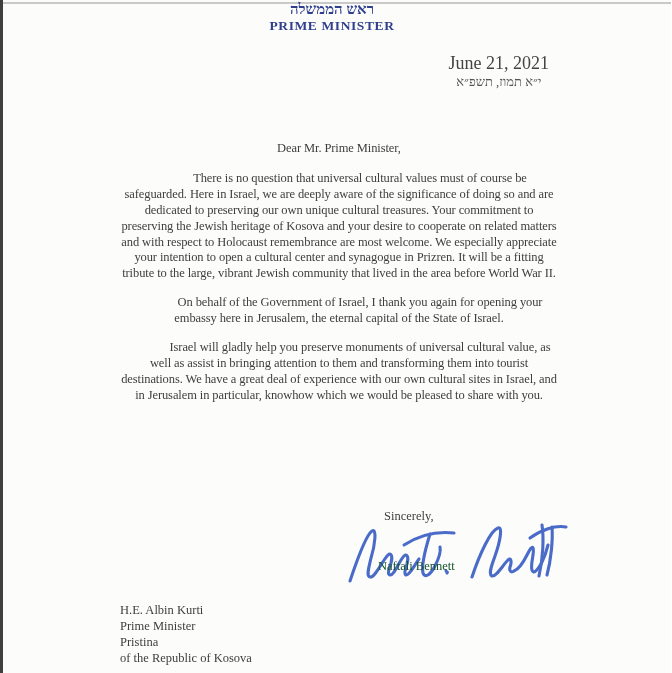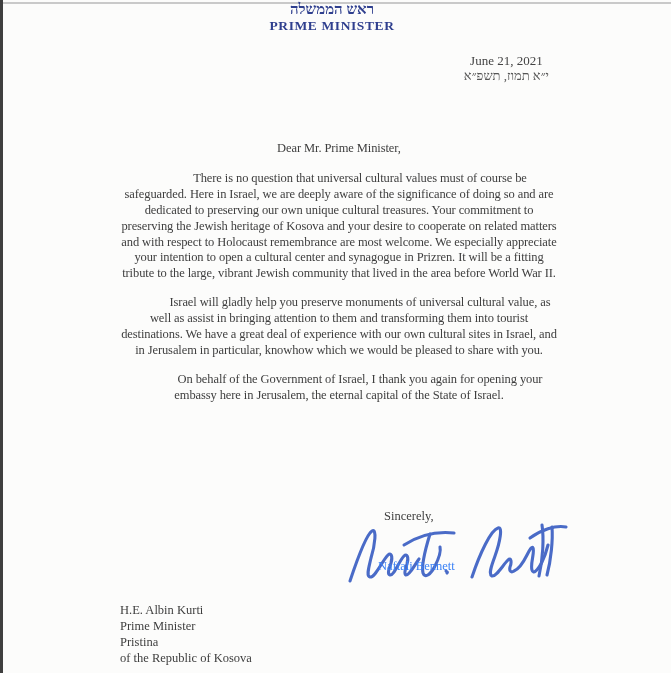--- a/index.html
+++ b/index.html
@@ -27,40 +27,40 @@
     direction:rtl;
   }
   .letterhead .eng {
     font-size:13.5px; font-weight:bold; color:#2f3f8e;
     letter-spacing:0.6px;
   }
   .dateblock {
     position:absolute; top:54px; right:122px;
     text-align:center; line-height:1.1;
   }
-  .dateblock .d-en { font-size:13px; color:#444; }
+  .dateblock .d-en { font-size:18px; color:#444; }
   .dateblock .d-he { font-size:13px; color:#555; direction:rtl; margin-top:1px; }
   .bodytext {
     position:absolute; left:120px; top:141px; width:438px;
     font-size:12.5px; line-height:15.9px; letter-spacing:-0.1px;
     color:#3e3e3e; text-align:center;
   }
   .bodytext .salutation { margin:0 0 14px 0; }
   .bodytext p { margin:0 0 13px 0; text-indent:42px; }
   .closing {
     position:absolute; left:384px; top:509px;
     font-size:12.5px; color:#3e3e3e;text-align:right;
   }
   .signature-wrap {
     position:absolute; left:344px; top:518px; width:226px; height:72px;
   }
   .signature-wrap svg { display:block; }
   .typed-name {
     position:absolute; left:378px; top:559px;
-    font-size:12.5px; color:#3b82f6;
+    font-size:12.5px; color:#14532d;
   }
   .recipient {
     position:absolute; left:120px; top:586px;
     font-size:12.5px; line-height:16px; color:#3e3e3e;margin-top:16px;
   }
 </style>
 </head>
 <body>
 
 <div class="page">
@@ -74,22 +74,22 @@
   </div>
 
   <div class="dateblock">
     <div class="d-en">June 21, 2021</div>
     <div class="d-he">י״א תמוז, תשפ״א</div>
   </div>
 
   <div class="bodytext">
     <div class="salutation">Dear Mr. Prime Minister,</div>
     <p>There is no question that universal cultural values must of course be safeguarded. Here in Israel, we are deeply aware of the significance of doing so and are dedicated to preserving our own unique cultural treasures. Your commitment to preserving the Jewish heritage of Kosova and your desire to cooperate on related matters and with respect to Holocaust remembrance are most welcome. We especially appreciate your intention to open a cultural center and synagogue in Prizren. It will be a fitting tribute to the large, vibrant Jewish community that lived in the area before World War II.</p>
+    <p>On behalf of the Government of Israel, I thank you again for opening your embassy here in Jerusalem, the eternal capital of the State of Israel.</p>
     <p>Israel will gladly help you preserve monuments of universal cultural value, as well as assist in bringing attention to them and transforming them into tourist destinations. We have a great deal of experience with our own cultural sites in Israel, and in Jerusalem in particular, knowhow which we would be pleased to share with you.</p>
-    <p>On behalf of the Government of Israel, I thank you again for opening your embassy here in Jerusalem, the eternal capital of the State of Israel.</p>
   </div>
 
   <div class="closing">Sincerely,</div>
 
   <div class="signature-wrap">
     <svg width="226" height="72" viewBox="0 0 226 72">
       <g fill="none" stroke="#3d61c4" stroke-width="3.1" stroke-linecap="round" stroke-linejoin="round" opacity="0.93">
 
         <path d="M6,63 C13,42 22,17 28,13 C33,10 31,27 27,40 C25,49 22,58 26,59 C31,60 38,43 44,37 C47,34 49,38 47,45 C45,51 43,56 46,57 C50,58 55,43 60,38 C63,35 65,39 63,46 C61,52 60,56 62,57 C66,57 71,46 75,41"></path>
         <path d="M86,16 C82,29 77,46 79,55 C81,61 87,56 91,48 C95,40 97,33 96,29"></path>

